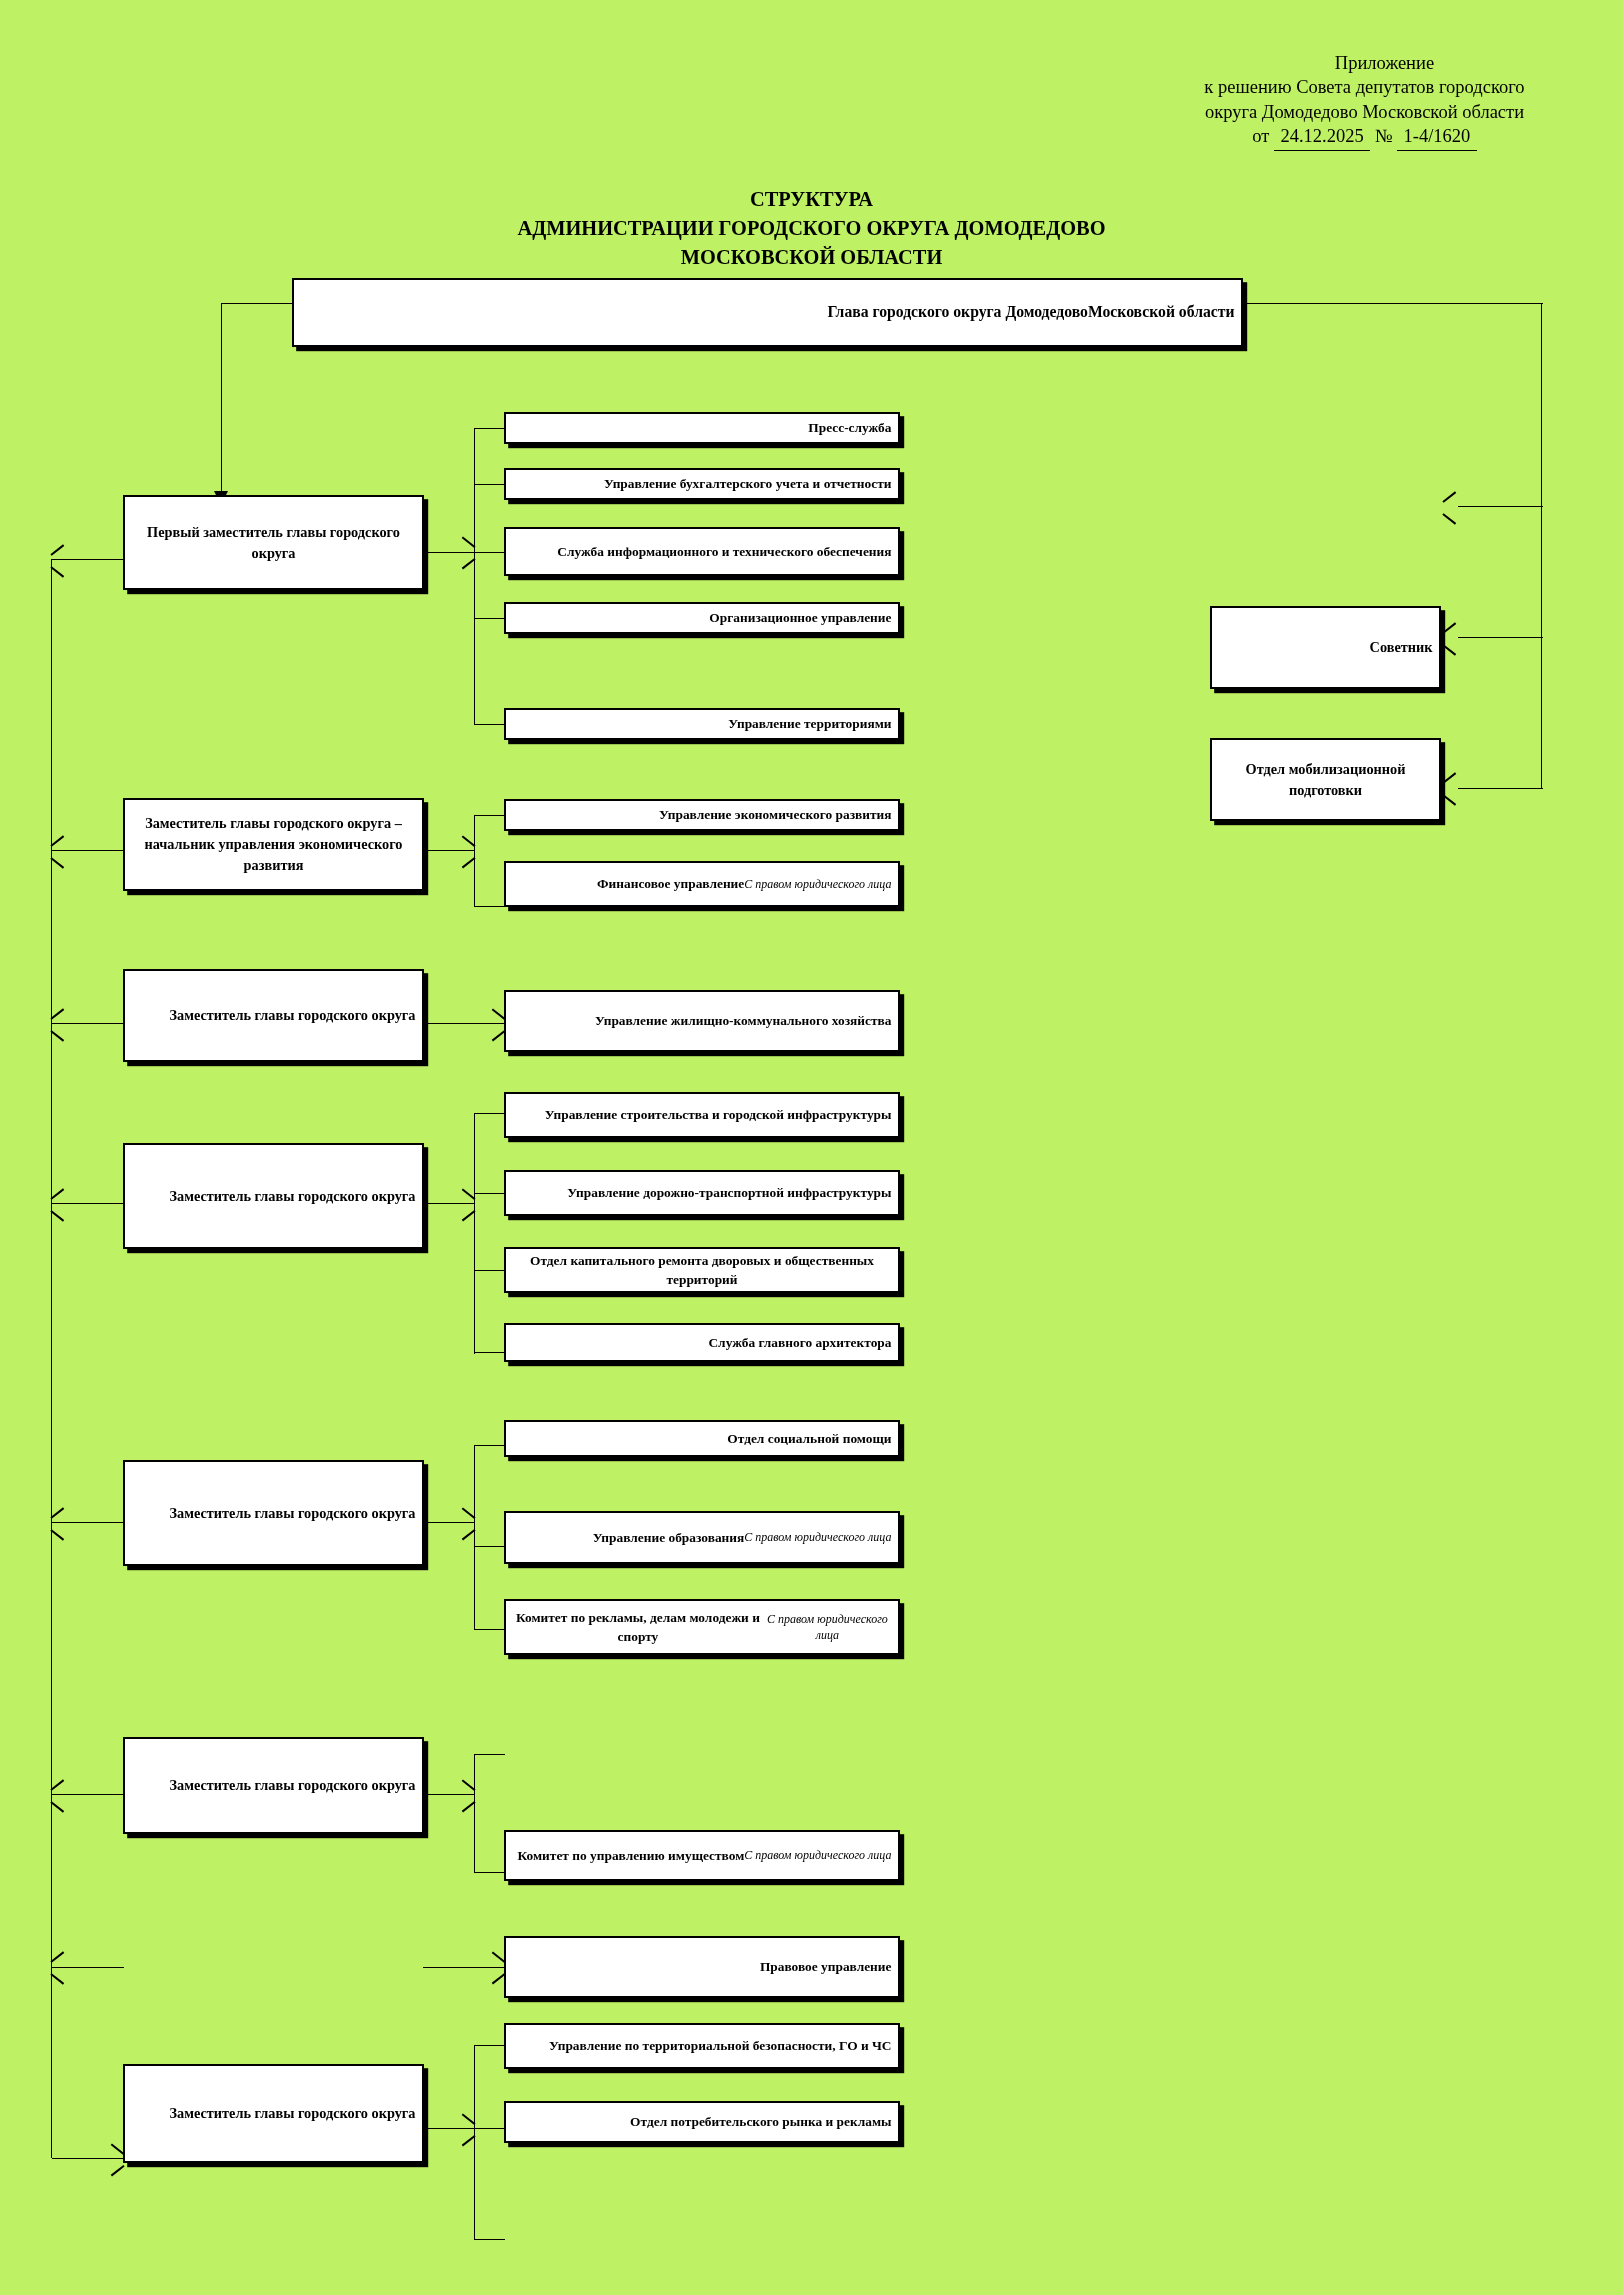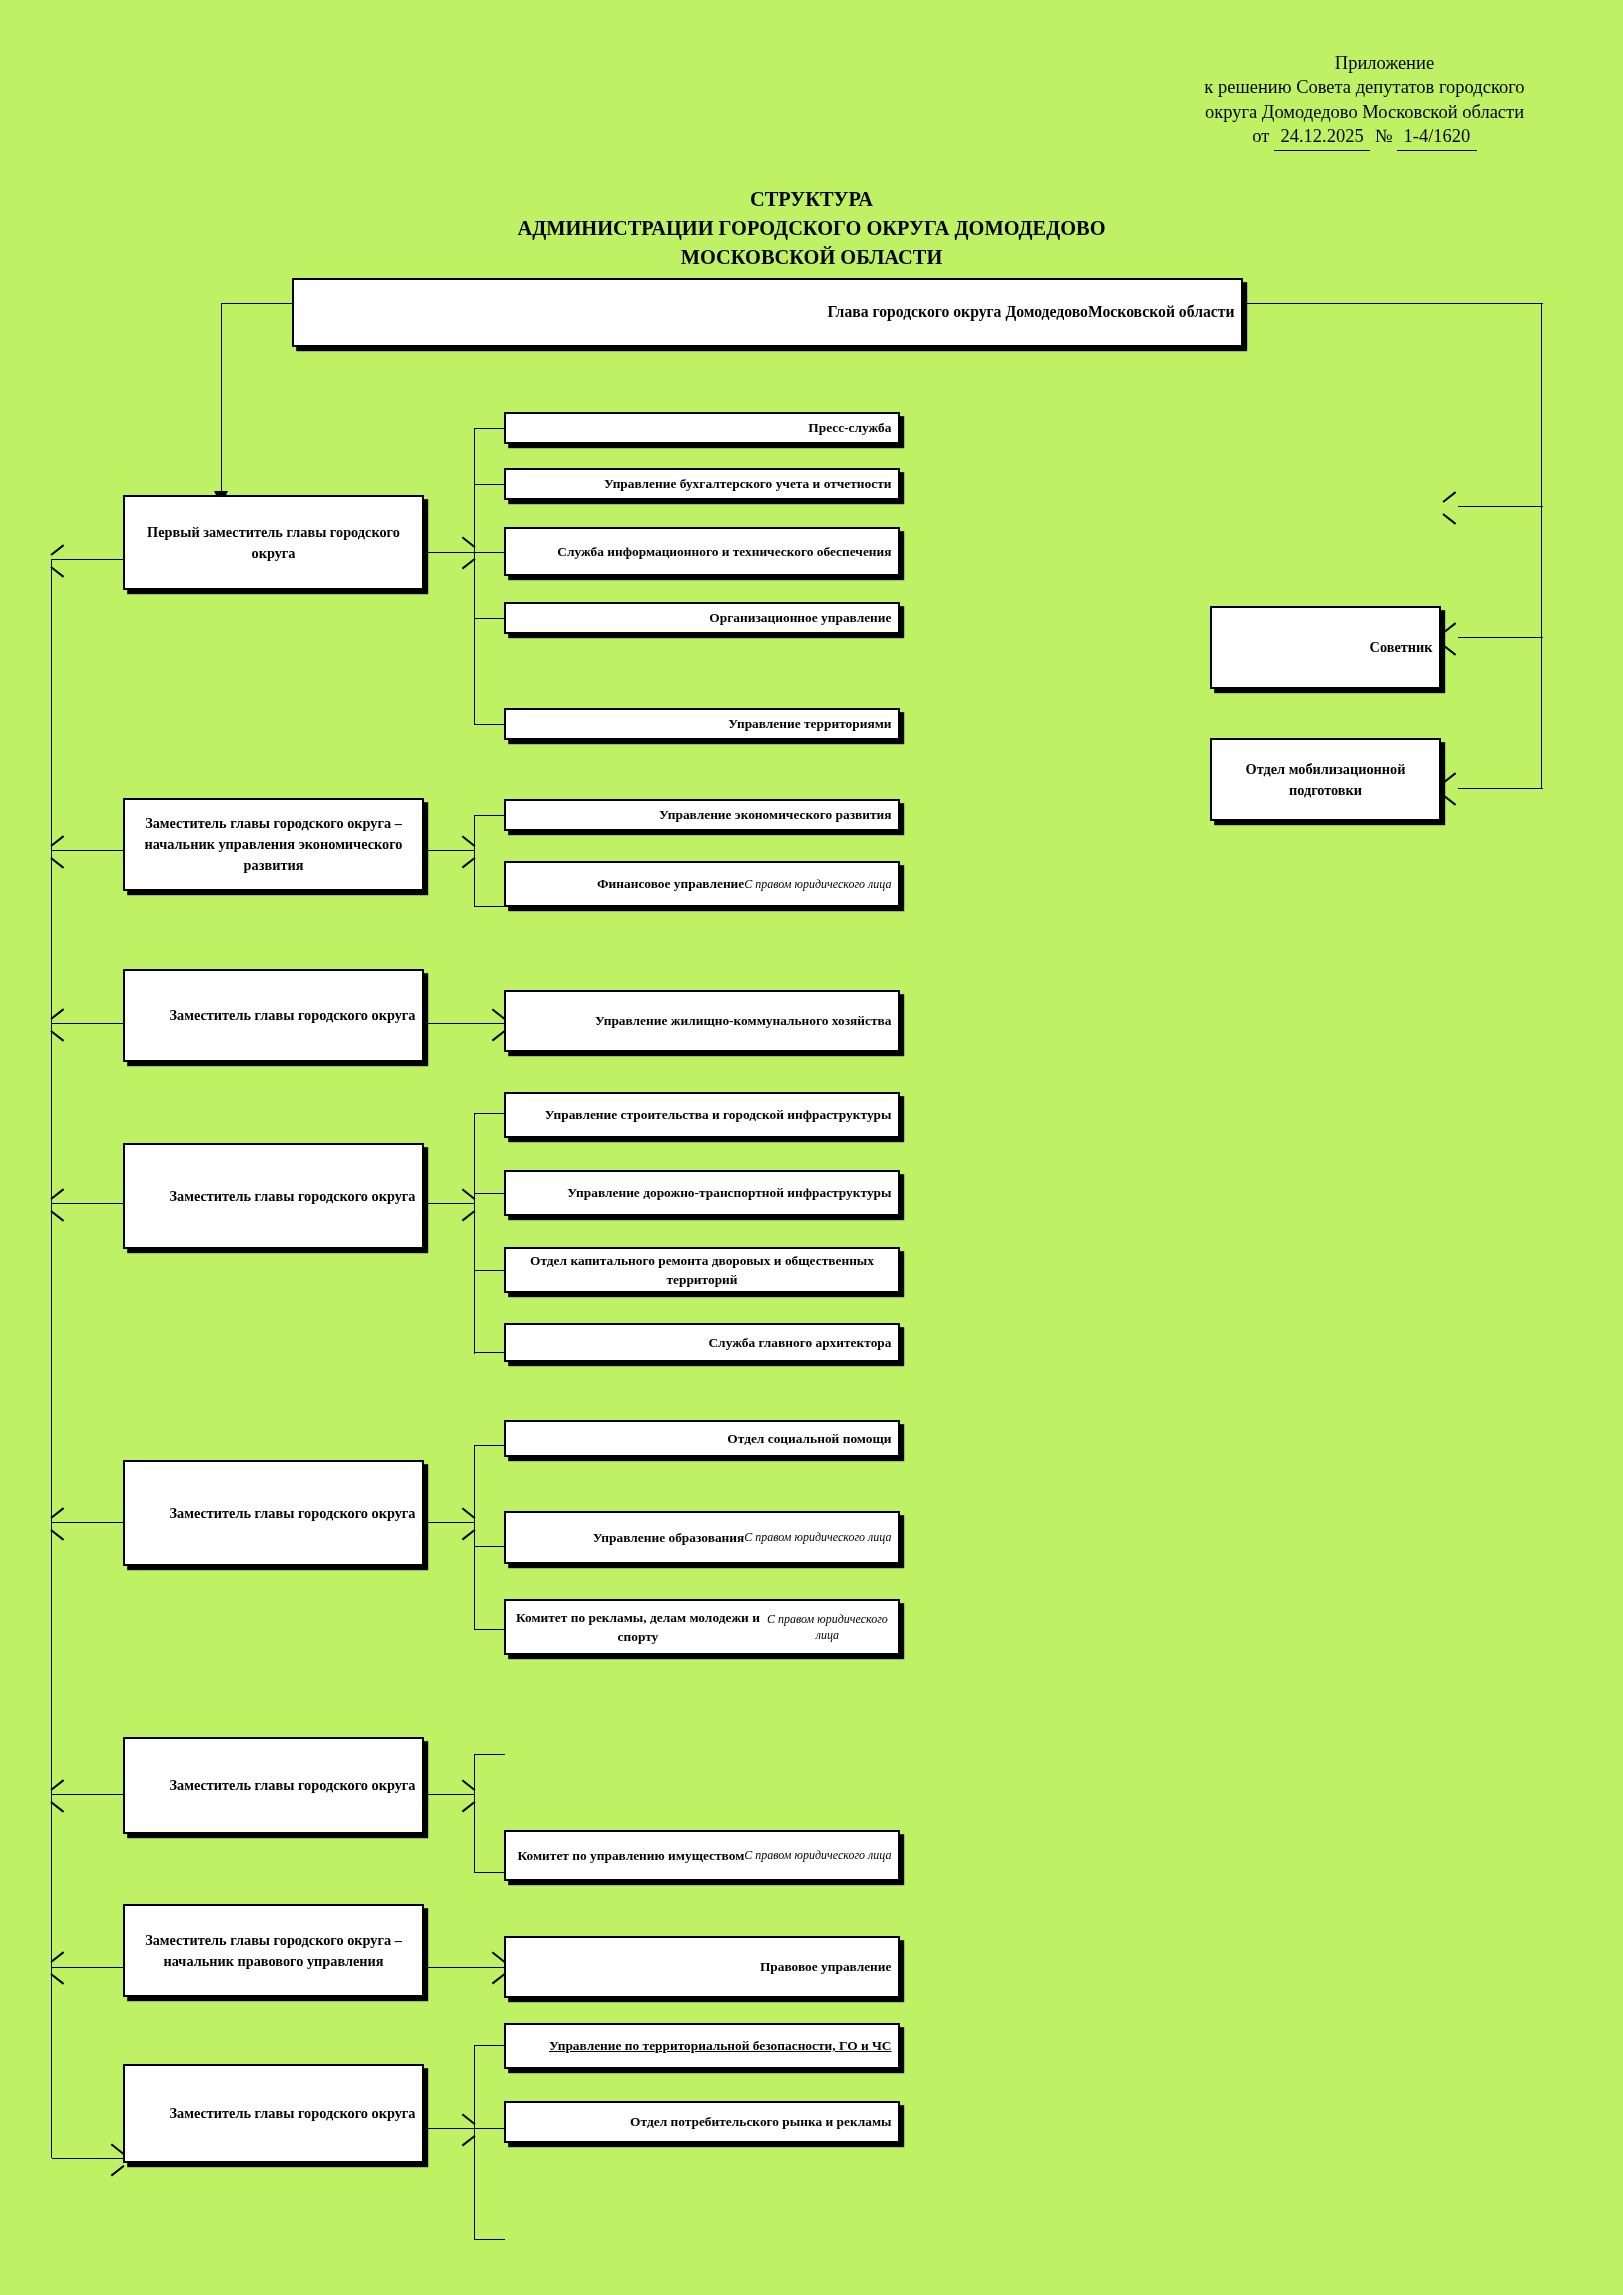--- a/index.html
+++ b/index.html
@@ -339,23 +339,20 @@
   <div class="ln-v thin" style="left:474px; top:1754px; height:119px;"></div>
 
   <div class="ln-h thin" style="left:474px; top:1754px; width:31px;"></div>
 
   <div class="box unit" style="left:504px; top:1830px; width:396px; height:51px;">
     <span class="t">Комитет по управлению имуществом</span>
     <span class="sub">С правом юридического лица</span>
   </div>
   <div class="ln-h thin" style="left:474px; top:1872px; width:31px;"></div>
 
-  <div class="box dep" style="left:123px; top:1904px; width:301px; height:93px;">
-    <span class="t">Заместитель главы городского округа – начальник правового управления</span>
-  </div>
   <div class="ln-h thin" style="left:52px; top:1967px; width:72px;"></div>
   <div class="arrow left" style="left:51px; top:1967px; width:15.7px; height:1.9px;">
       <i></i>
       <i></i>
     </div>
 
   <div class="ln-h thin" style="left:423px; top:1967px; width:81px;"></div>
   <div class="arrow right" style="left:489px; top:1967px; width:15.7px; height:1.9px;">
       <i></i>
       <i></i>
@@ -374,21 +371,21 @@
       <i></i>
     </div>
 
   <div class="ln-h thin" style="left:423px; top:2128px; width:51px;"></div>
   <div class="arrow right" style="left:459px; top:2129px; width:15.7px; height:1.9px;">
       <i></i>
       <i></i>
     </div>
   <div class="ln-v thin" style="left:474px; top:2045px; height:194px;"></div>
 
-  <div class="box unit" style="left:504px; top:2023px; width:396px; height:46px;text-decoration:underline;">
+  <div class="box unit" style="left:504px; top:2023px; width:396px; height:46px;">
     <span class="t">Управление по территориальной безопасности, ГО и ЧС</span>
   </div>
   <div class="ln-h thin" style="left:474px; top:2045px; width:31px;"></div>
 
   <div class="box unit" style="left:504px; top:2101px; width:396px; height:42px;">
     <span class="t">Отдел потребительского рынка и рекламы</span>
   </div>
   <div class="ln-h thin" style="left:474px; top:2128px; width:31px;"></div>
 
   <div class="ln-h thin" style="left:474px; top:2239px; width:31px;"></div>

